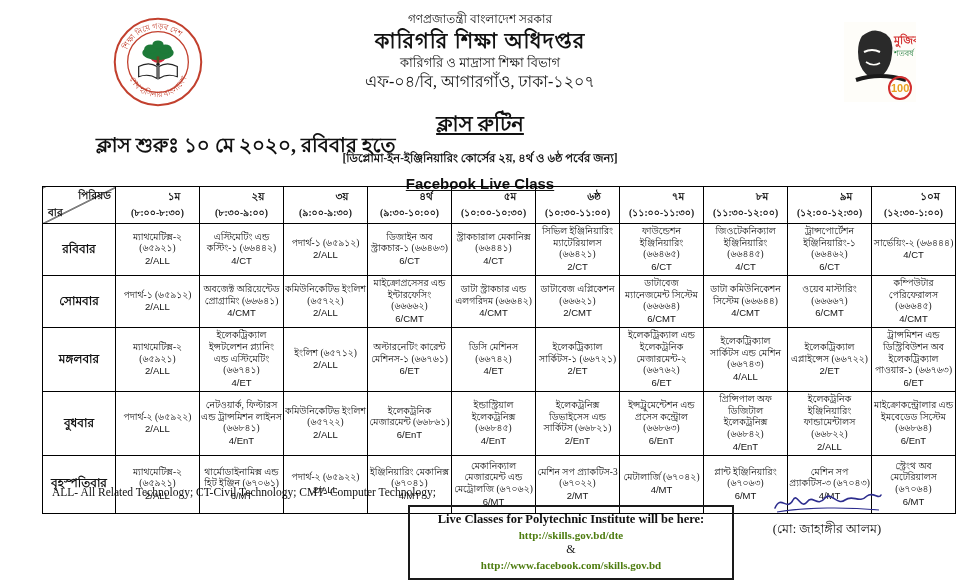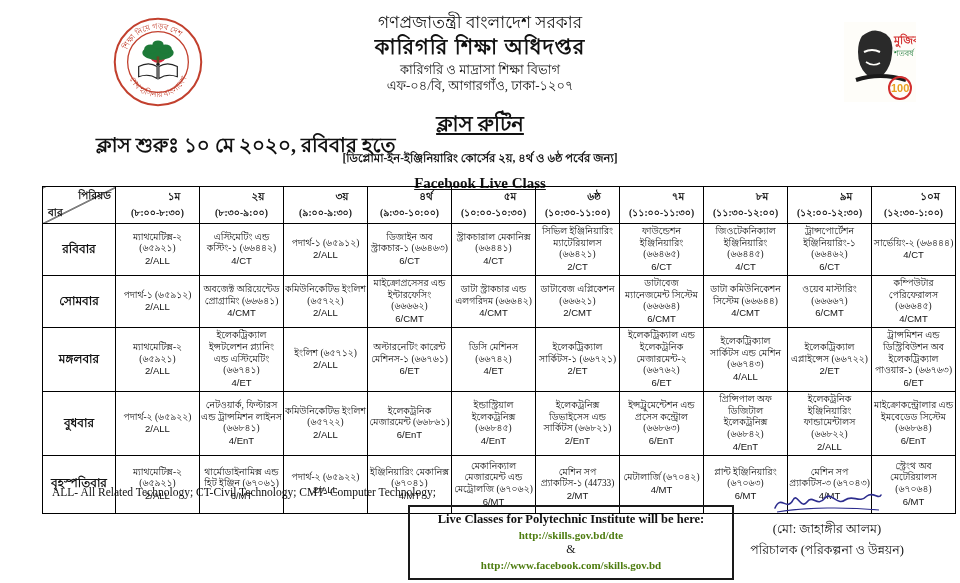--- a/index.html
+++ b/index.html
@@ -5,34 +5,34 @@
   * { margin:0; padding:0; box-sizing:border-box; }
   html,body { width:960px; height:583px; background:#ffffff; color:#111;
     font-family:"Liberation Serif","DejaVu Serif",serif; overflow:hidden; }
   .page { position:relative; width:960px; height:583px; background:#fff; }
 
   
   .hdr { position:relative; height:108px; }
   .seal { position:absolute; left:112px; top:16px; width:92px; height:92px; }
   .mujib { position:absolute; right:44px; top:22px; width:72px; height:80px; }
   .hdr-text { position:absolute; left:0; right:0; top:12px; text-align:center; line-height:1.25; }
-  .h-line1 { font-size:17px; }
+  .h-line1 { font-size:12px; }
   .h-org   { font-size:21px; font-weight:bold; letter-spacing:1px; margin:1px 0; }
   .h-div   { font-size:13px; }
   .h-min   { font-size:12.5px; }
-  .h-addr  { font-size:13px; }
+  .h-addr  { font-size:16px; }
 
   
   .titles { position:relative; height:76px; }
   .start-note { position:absolute; left:96px; top:22px; font-size:20px; font-weight:bold; }
   .title-stack { position:absolute; left:0; right:0; top:0; text-align:center; }
   .t-main { font-size:21px; font-weight:bold; text-decoration:underline; }
   .t-course { font-size:11.5px; font-weight:bold; margin-top:7px; }
   .t-sub { font-size:15px; font-weight:bold; text-decoration:underline; margin-top:6px;
-           font-family:Liberation Serif, serif; }
+           font-family:Liberation Sans, sans-serif; }
 
   
   table.routine { position:absolute; left:42px; top:186px; width:914px;
     border-collapse:collapse; table-layout:fixed; }
   .routine th, .routine td { border:1px solid #000; text-align:center; vertical-align:middle;
     padding:2px 1px; overflow:hidden; }
   .routine col.daycol { width:73px; }
   .corner { position:relative; height:32px;
     background:linear-gradient(to bottom right,#fff 49.55%,#000 49.55%,#000 50.45%,#fff 50.45%); }
   .corner .c-top { position:absolute; top:1px; right:4px; font-size:10.5px; }
@@ -364,21 +364,21 @@
           </td>
           <td>
             <div class="cell-subj">ইঞ্জিনিয়ারিং মেকানিক্স (৬৭০৪১)</div>
             <div class="cell-grp">4/MT</div>
           </td>
           <td>
             <div class="cell-subj">মেকানিক্যাল মেজারমেন্ট এন্ড মেট্রোলজি (৬৭০৬২)</div>
             <div class="cell-grp">6/MT</div>
           </td>
           <td>
-            <div class="cell-subj">মেশিন সপ প্র্যাকটিস-১ (44733)</div>
+            <div class="cell-subj">মেশিন সপ প্র্যাকটিস-3 (৬৭০২২)</div>
             <div class="cell-grp">2/MT</div>
           </td>
           <td>
             <div class="cell-subj">মেটালার্জি (৬৭০৪২)</div>
             <div class="cell-grp">4/MT</div>
           </td>
           <td>
             <div class="cell-subj">প্লান্ট ইঞ্জিনিয়ারিং (৬৭০৬৩)</div>
             <div class="cell-grp">6/MT</div>
           </td>
@@ -404,16 +404,15 @@
     <div class="lb-amp">&amp;</div>
     <a class="lb-link">http://www.facebook.com/skills.gov.bd</a>
   </div>
 
   <div class="sig-block">
     <svg class="sig-img" viewBox="0 0 120 30">
       <path d="M8,20 C14,6 20,24 26,12 C30,4 34,22 40,14 C46,6 50,20 58,10 C64,3 70,18 78,12 C86,6 92,16 100,8 C106,3 112,12 114,7" fill="none" stroke="#2d2d8e" stroke-width="1.6" stroke-linecap="round"></path>
       <path d="M10,24 C40,19 80,19 112,22" fill="none" stroke="#2d2d8e" stroke-width="1.1"></path>
     </svg>
     <div class="sig-name">(মো: জাহাঙ্গীর আলম)</div>
-    <div class="sig-desg">পরিচালক (পরিকল্পনা ও উন্নয়ন)</div>
   </div>
 
 </div>
 
 </body></html>

